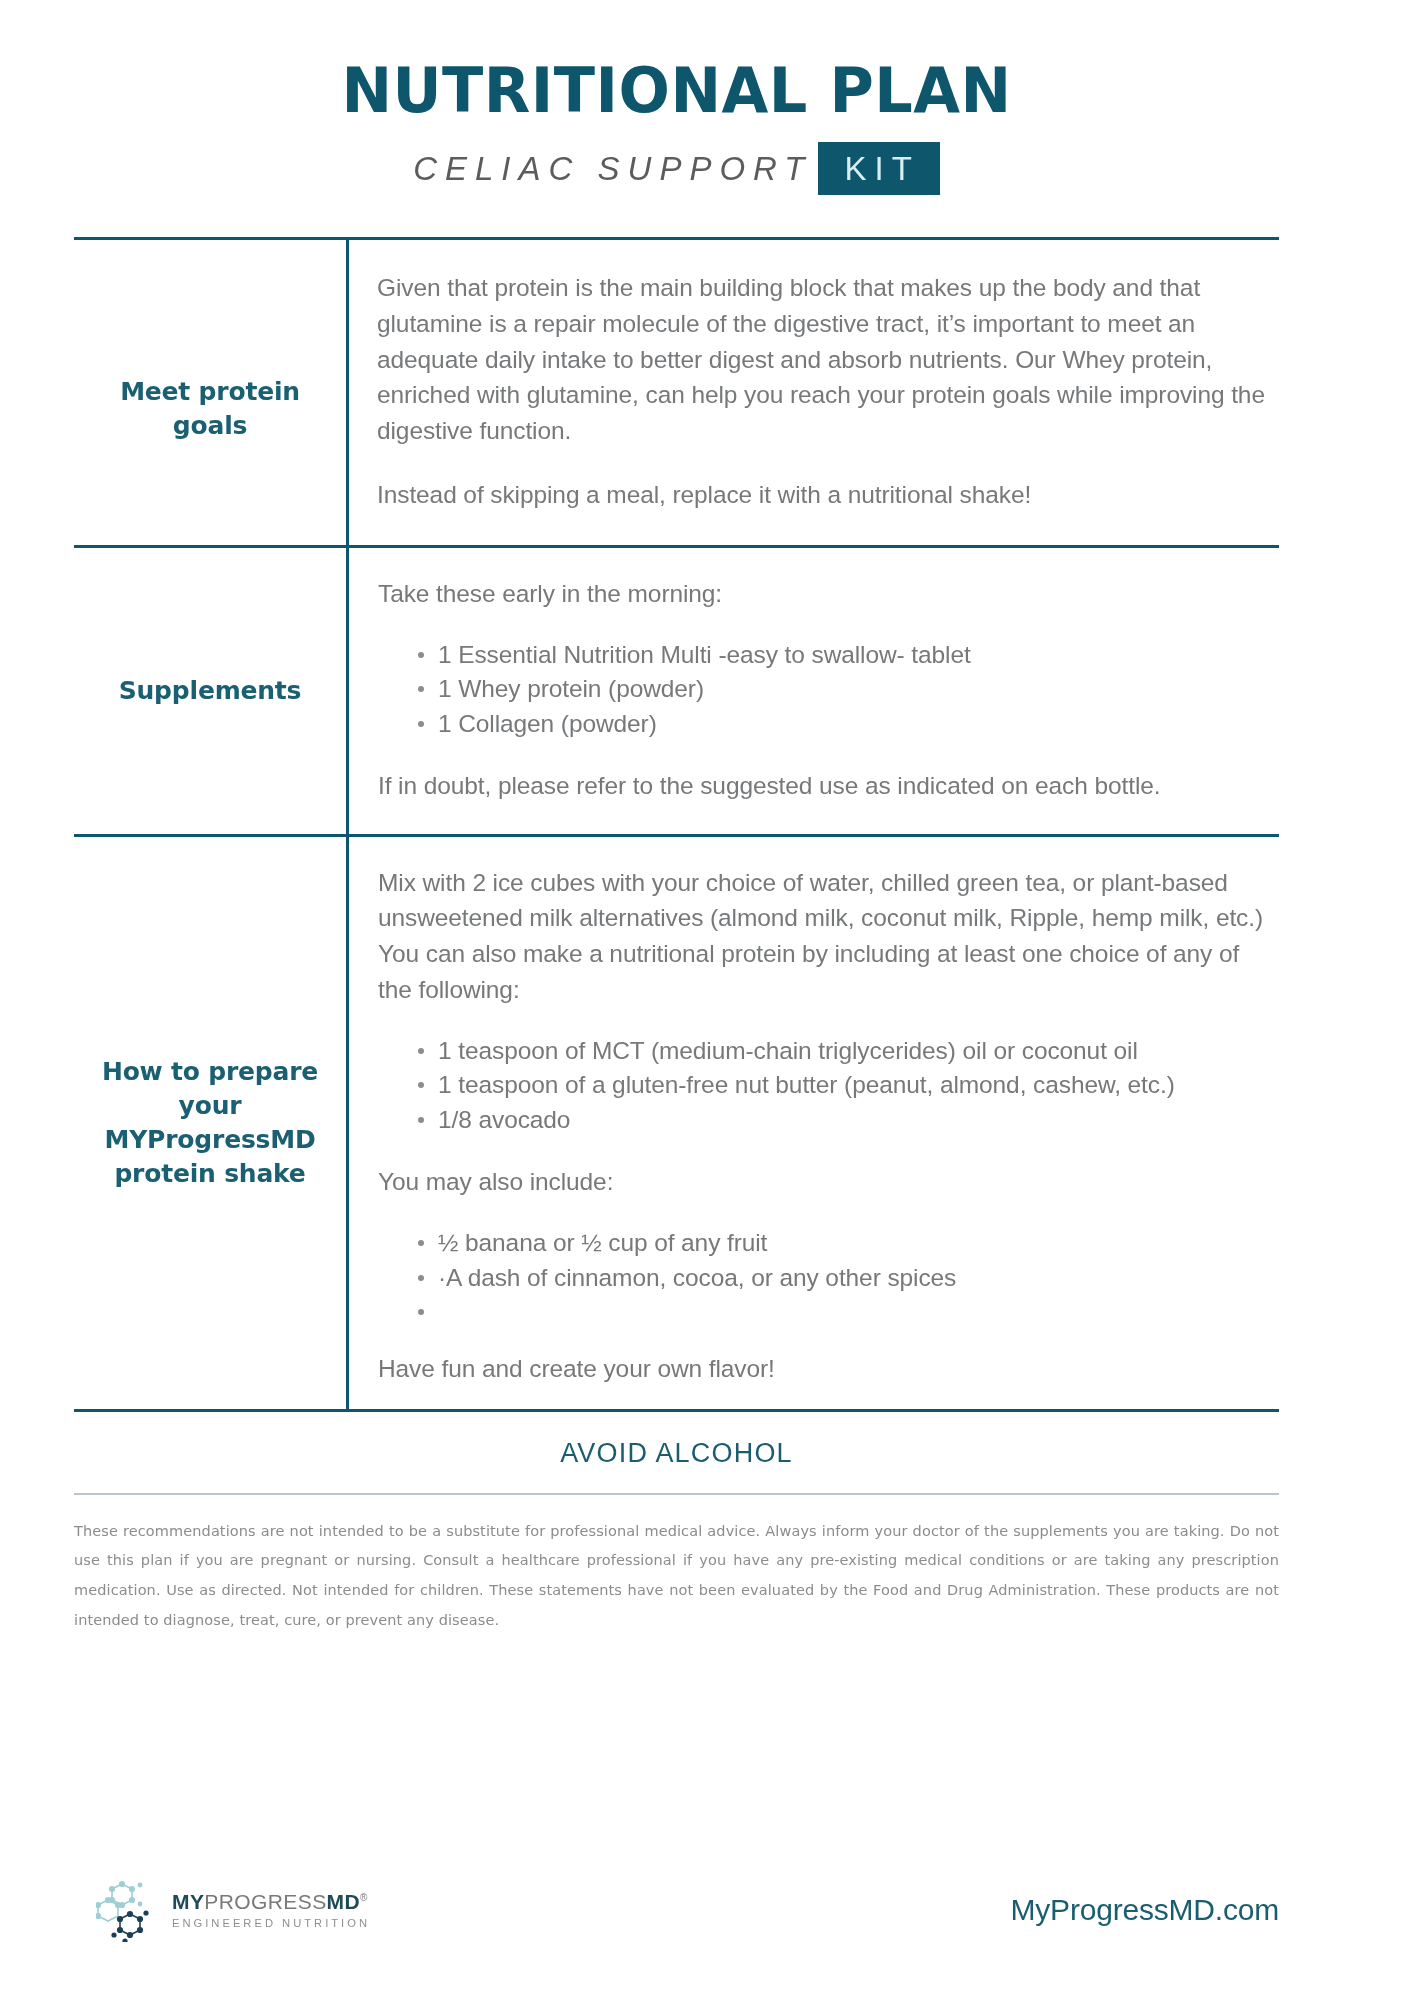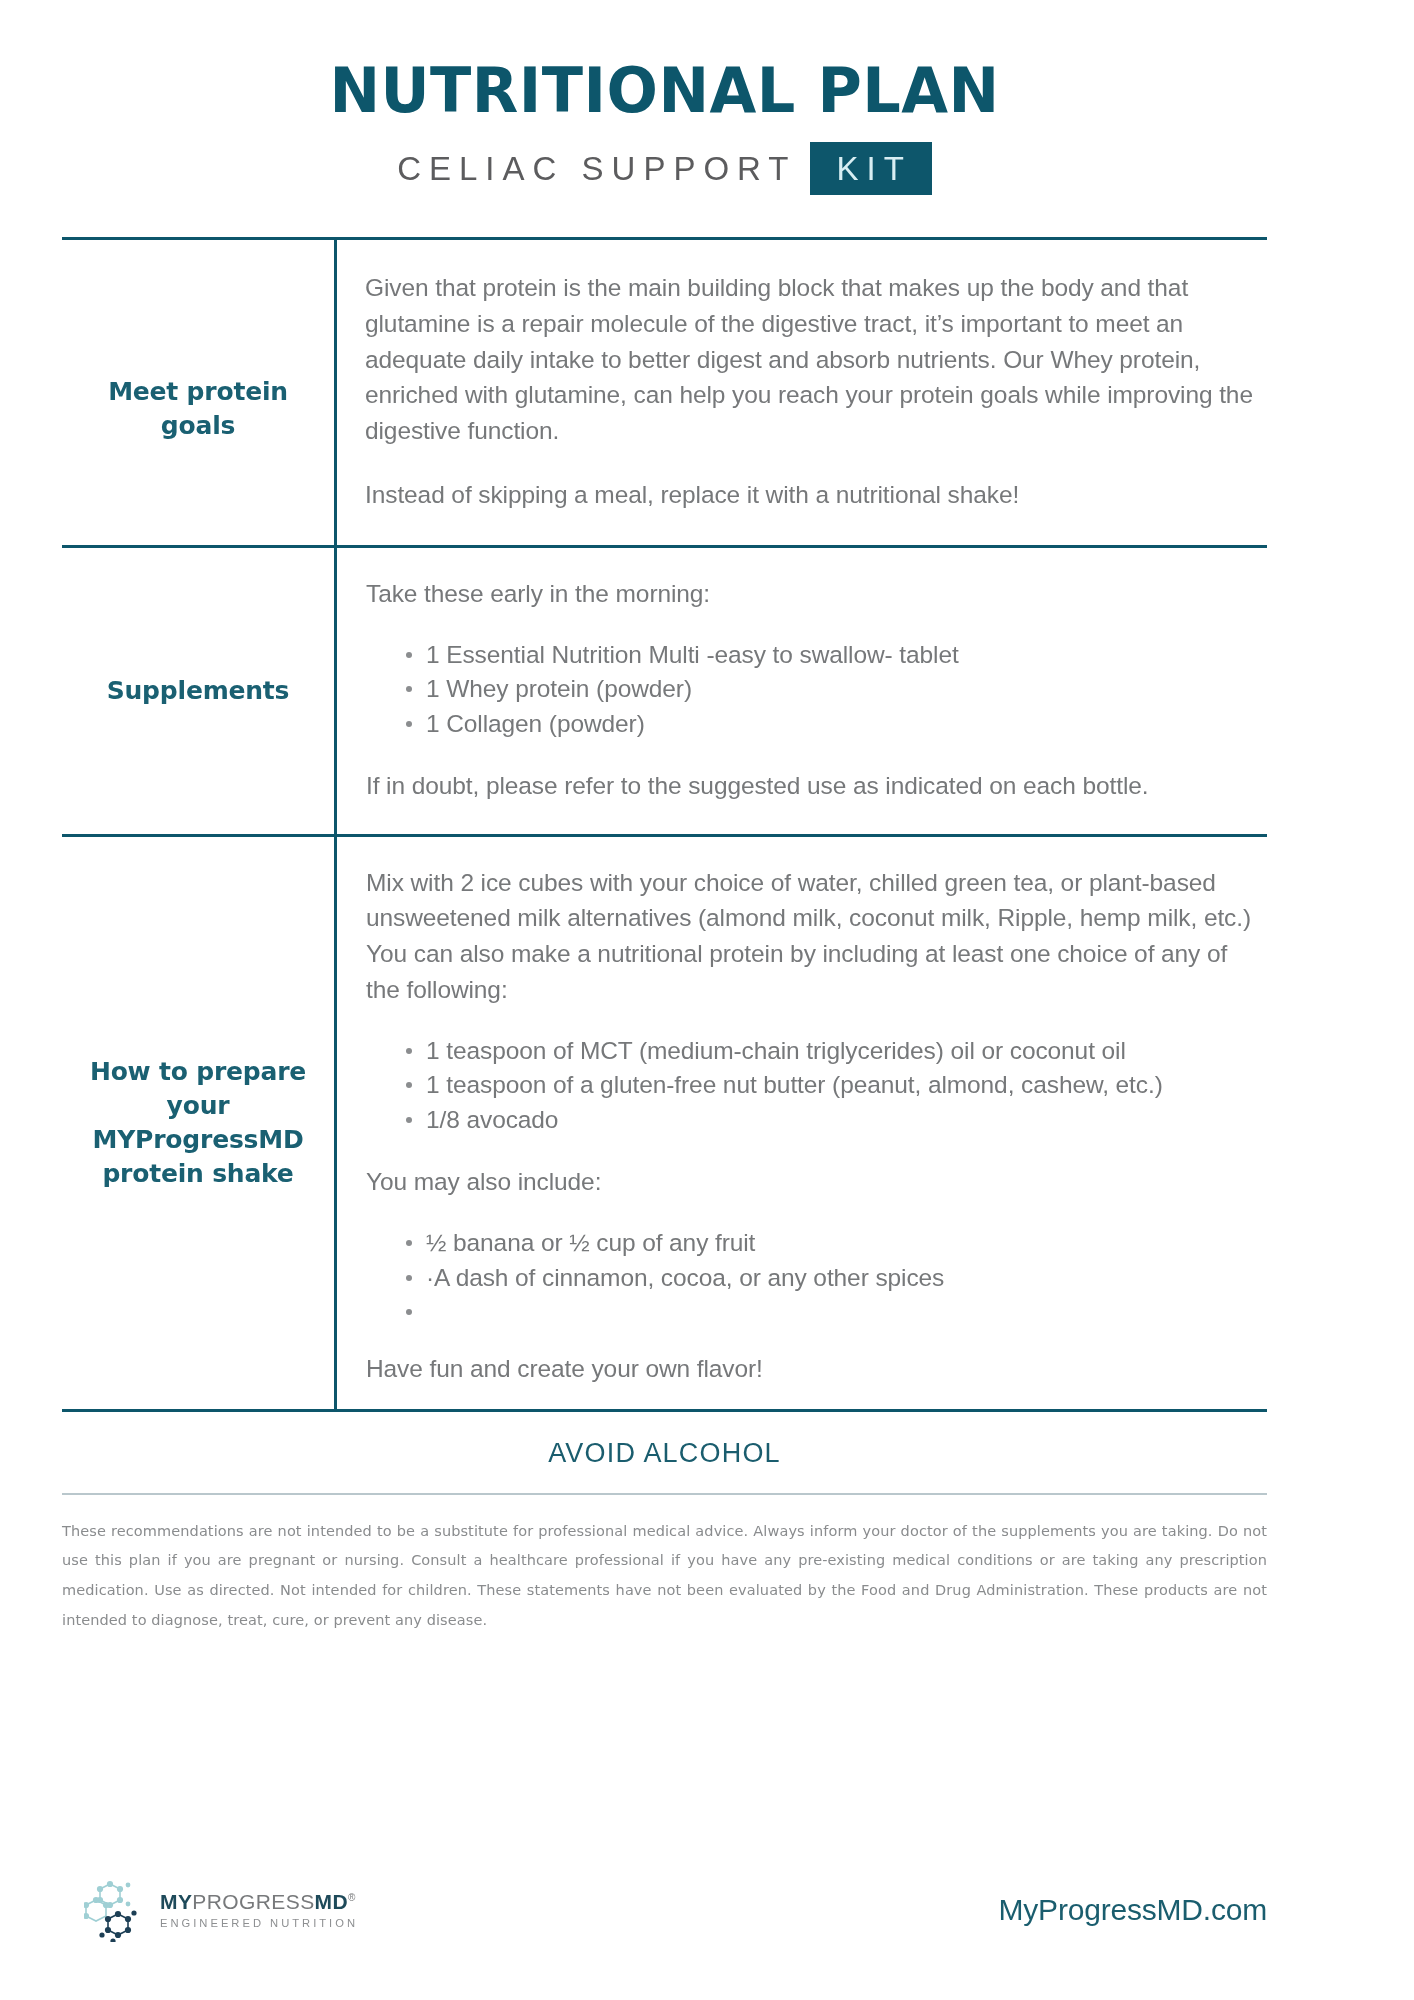--- a/index.html
+++ b/index.html
@@ -14,20 +14,21 @@
     color: #6d6e71;
     position: relative;
     overflow: hidden;
   }
   .page {
     width: 1329px;
     height: 2000px;
     position: relative;
     box-sizing: border-box;
     padding: 0 62px;
+    margin-left: 12px;
   }
 
   
   .header {
     padding-top: 58px;
     text-align: center;
   }
   .doc-title {
     font-family: "DejaVu Sans", sans-serif;
     font-weight: 700;
@@ -44,21 +45,22 @@
     justify-content: center;
     margin-top: 18px;
     gap: 0px;
   }
   .subtitle-text {
     font-family: "Liberation Sans", sans-serif;
     font-weight: 400;
     font-size: 33px;
     letter-spacing: 8px;
     color: #5c5c5e;
-    padding-right: 14px;
+    padding-right: 6px;
+    font-style: italic;
   }
   .subtitle-badge {
     background: #0d566b;
     color: #d8eef3;
     font-family: "Liberation Sans", sans-serif;
     font-size: 33px;
     letter-spacing: 8px;
     padding: 10px 20px 10px 26px;
     line-height: 1;
     display: inline-block;

